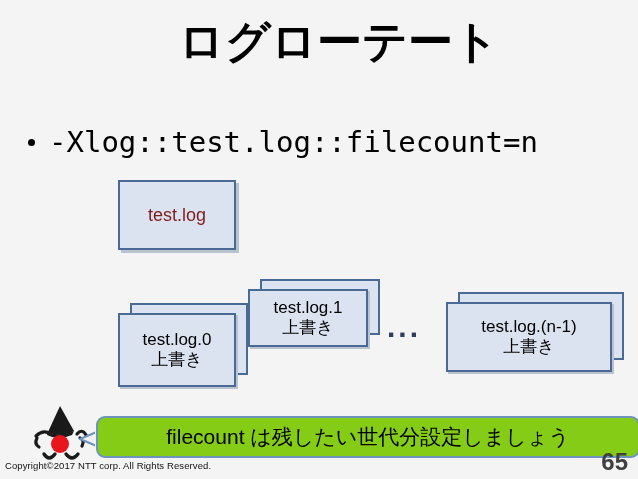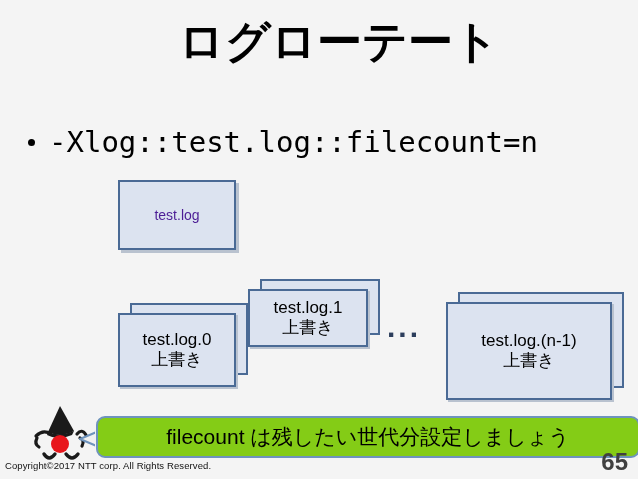--- a/index.html
+++ b/index.html
@@ -79,22 +79,22 @@
 
   .box {
     position: absolute;
     background: #dce3f0;
     border: 2px solid #4a6a95;
     box-sizing: border-box;
     display: flex;
     flex-direction: column;
     align-items: center;
     justify-content: center;
-    color: #4c1d95;
-    font-size: 14px;
+    color: #7f1d1d;
+    font-size: 18px;
     line-height: 1.15;
     font-family: "Liberation Sans", sans-serif;
   }
   .box .line { white-space: nowrap; }
 
   
   #box-testlog {
     left: 118px;
     top: 180px;
     width: 118px;
@@ -129,21 +129,21 @@
     flex-direction: column;
     align-items: center;
     justify-content: center;
     color: #000;
     font-size: 17px;
     line-height: 1.2;
     box-shadow: 2px 2px 0 0 #b9c2cf;
   }
   #stack-0 { left: 118px; top: 292px; width: 130px; height: 84px; margin-top: 11px; }
   #stack-1 { left: 248px; top: 279px; width: 132px; height: 68px; }
-  #stack-n { left: 446px; top: 292px; width: 178px; height: 108px; }
+  #stack-n { left: 446px; top: 292px; width: 178px; height: 80px; }
 
   .ellipsis {
     position: absolute;
     left: 387px;
     top: 312px;
     width: 54px;
     font-size: 30px;
     font-weight: bold;
     color: #2c3e5c;
     letter-spacing: 3px;

